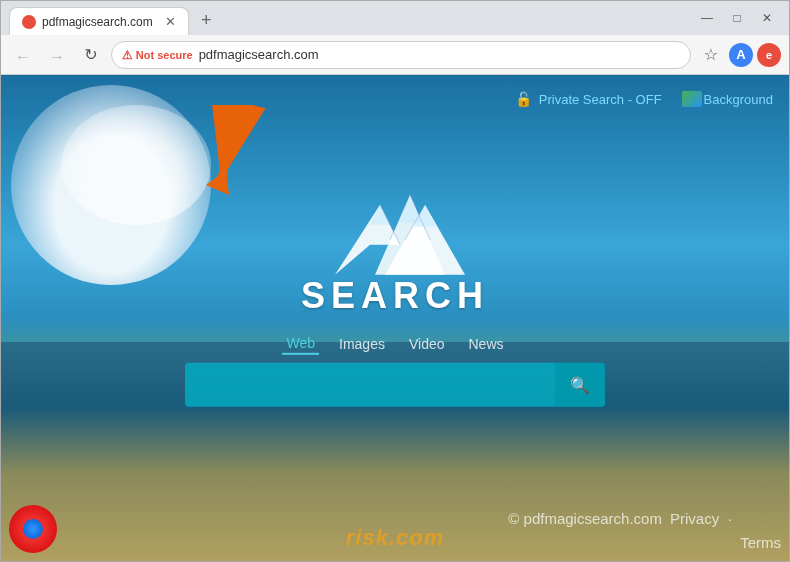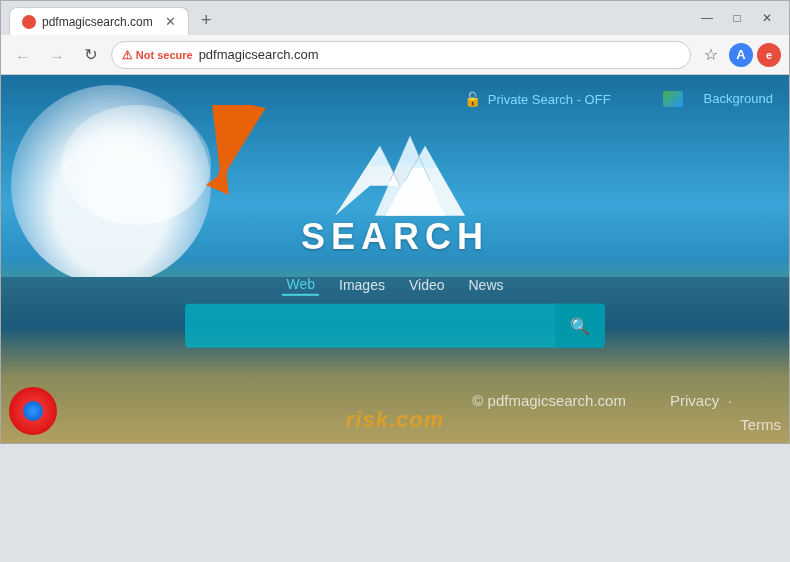--- a/index.html
+++ b/index.html
@@ -1,19 +1,19 @@
 <!DOCTYPE html>
 <html><head>
   <meta charset="utf-8">
   <style>
     * { margin: 0; padding: 0; box-sizing: border-box; }
     body { width: 790px; height: 562px; overflow: hidden; font-family: Arial, sans-serif; background: #dee1e6; }
 
     
-    .browser-frame { width: 790px; height: 444px; display: flex; flex-direction: column; border: 1px solid #aaa; }
+    .browser-frame { width: 790px; height: 562px; display: flex; flex-direction: column; border: 1px solid #aaa; }
 
     
     .title-bar {
       background: #dee1e6;
       height: 34px;
       display: flex;
       align-items: center;
       padding: 0 8px;
       gap: 4px;
     }
@@ -246,28 +246,27 @@
       font-size: 13px;
       cursor: pointer;
       background: none;
       border: none;
     }
     .lock-icon {
       font-size: 14px;
     }
     .background-btn {
       display: flex;
-      align-items: flex-start;
-      gap: 21px;
+      align-items: center;
+      gap: 2px;
       color: #80d8ff;
       font-size: 13px;
       cursor: pointer;
       background: none;
       border: none;
-      margin-left: 32px;
     }
     .bg-icon {
       width: 20px;
       height: 16px;
       background: linear-gradient(135deg, #4caf50, #2196f3);
       border-radius: 2px;
       font-size: 10px;
     }
 
     
@@ -532,19 +531,19 @@
     <div class="footer-logo">
       <div class="pc-logo-circle">
         <div class="pc-logo-inner"></div>
       </div>
     </div>
 
     <div class="risk-watermark">risk.com</div>
 
     <div class="footer-links">
       <span>© pdfmagicsearch.com</span>
-      <span style="cursor:pointer;margin-left:36px;">Privacy</span>
+      <span style="cursor:pointer;">Privacy</span>
       <span>·</span>
       <span style="cursor:pointer;margin-top:24px;">Terms</span>
     </div>
 
   </div>
 </div>
 
 </body></html>

